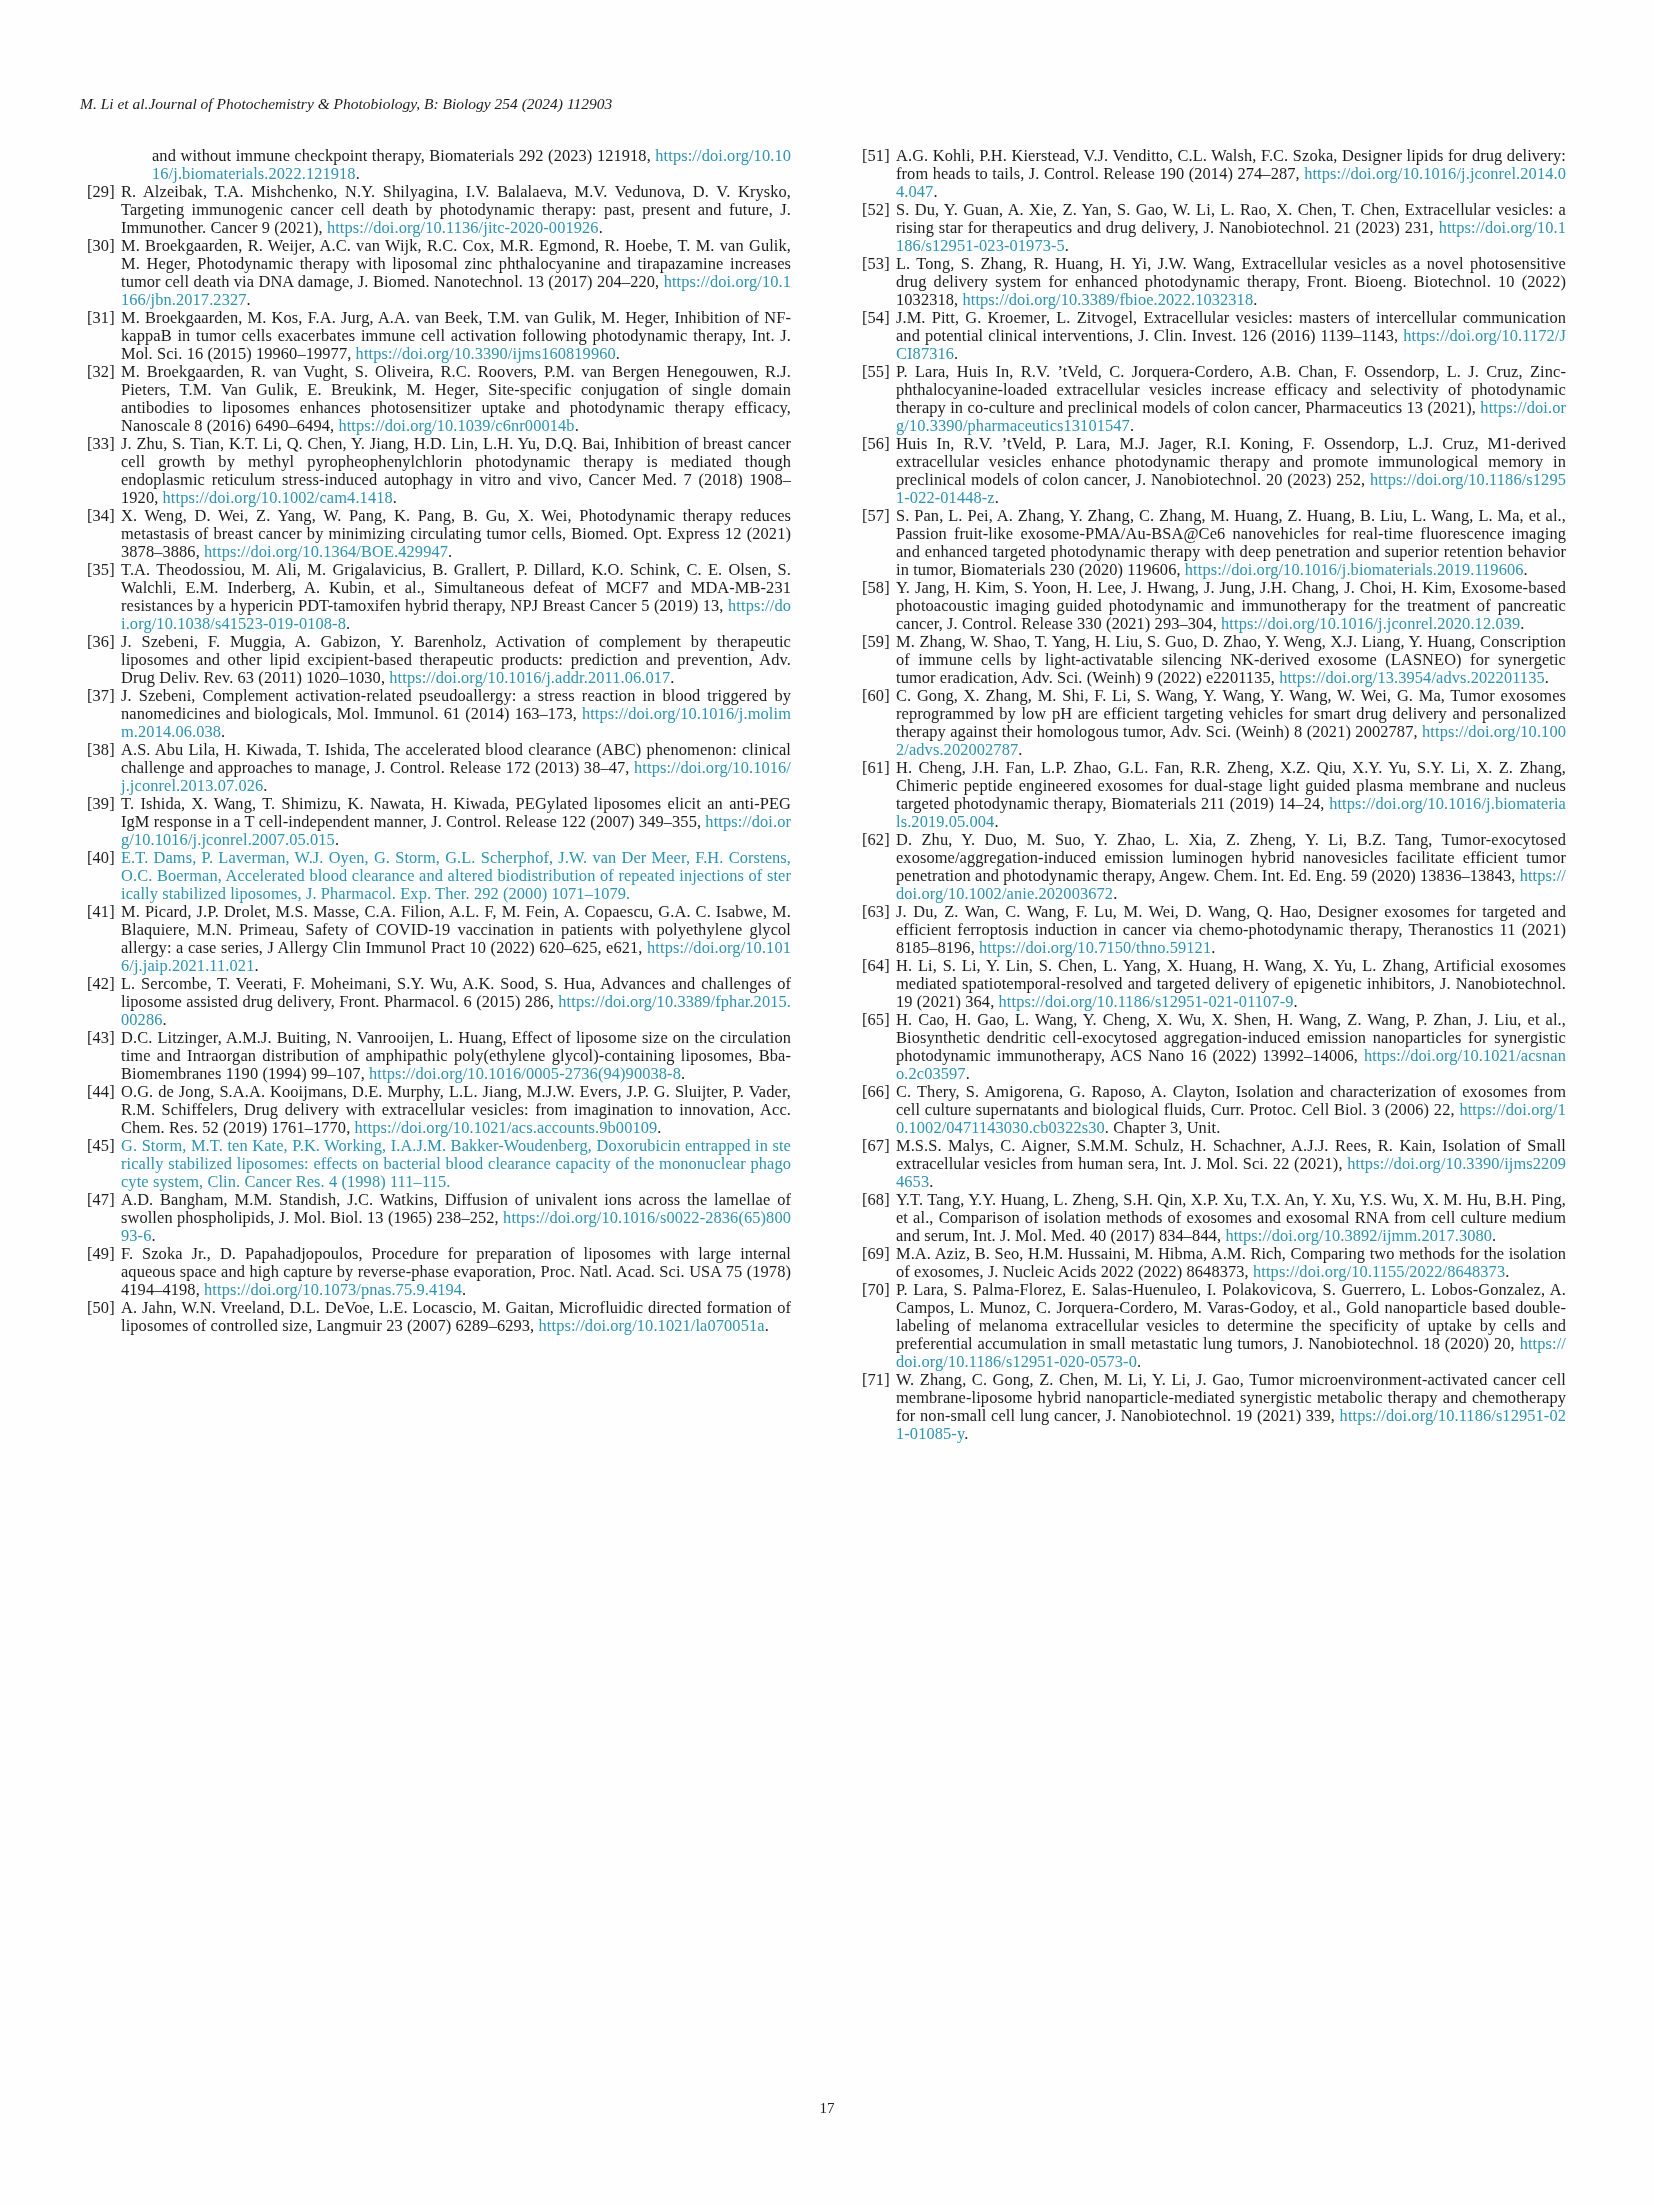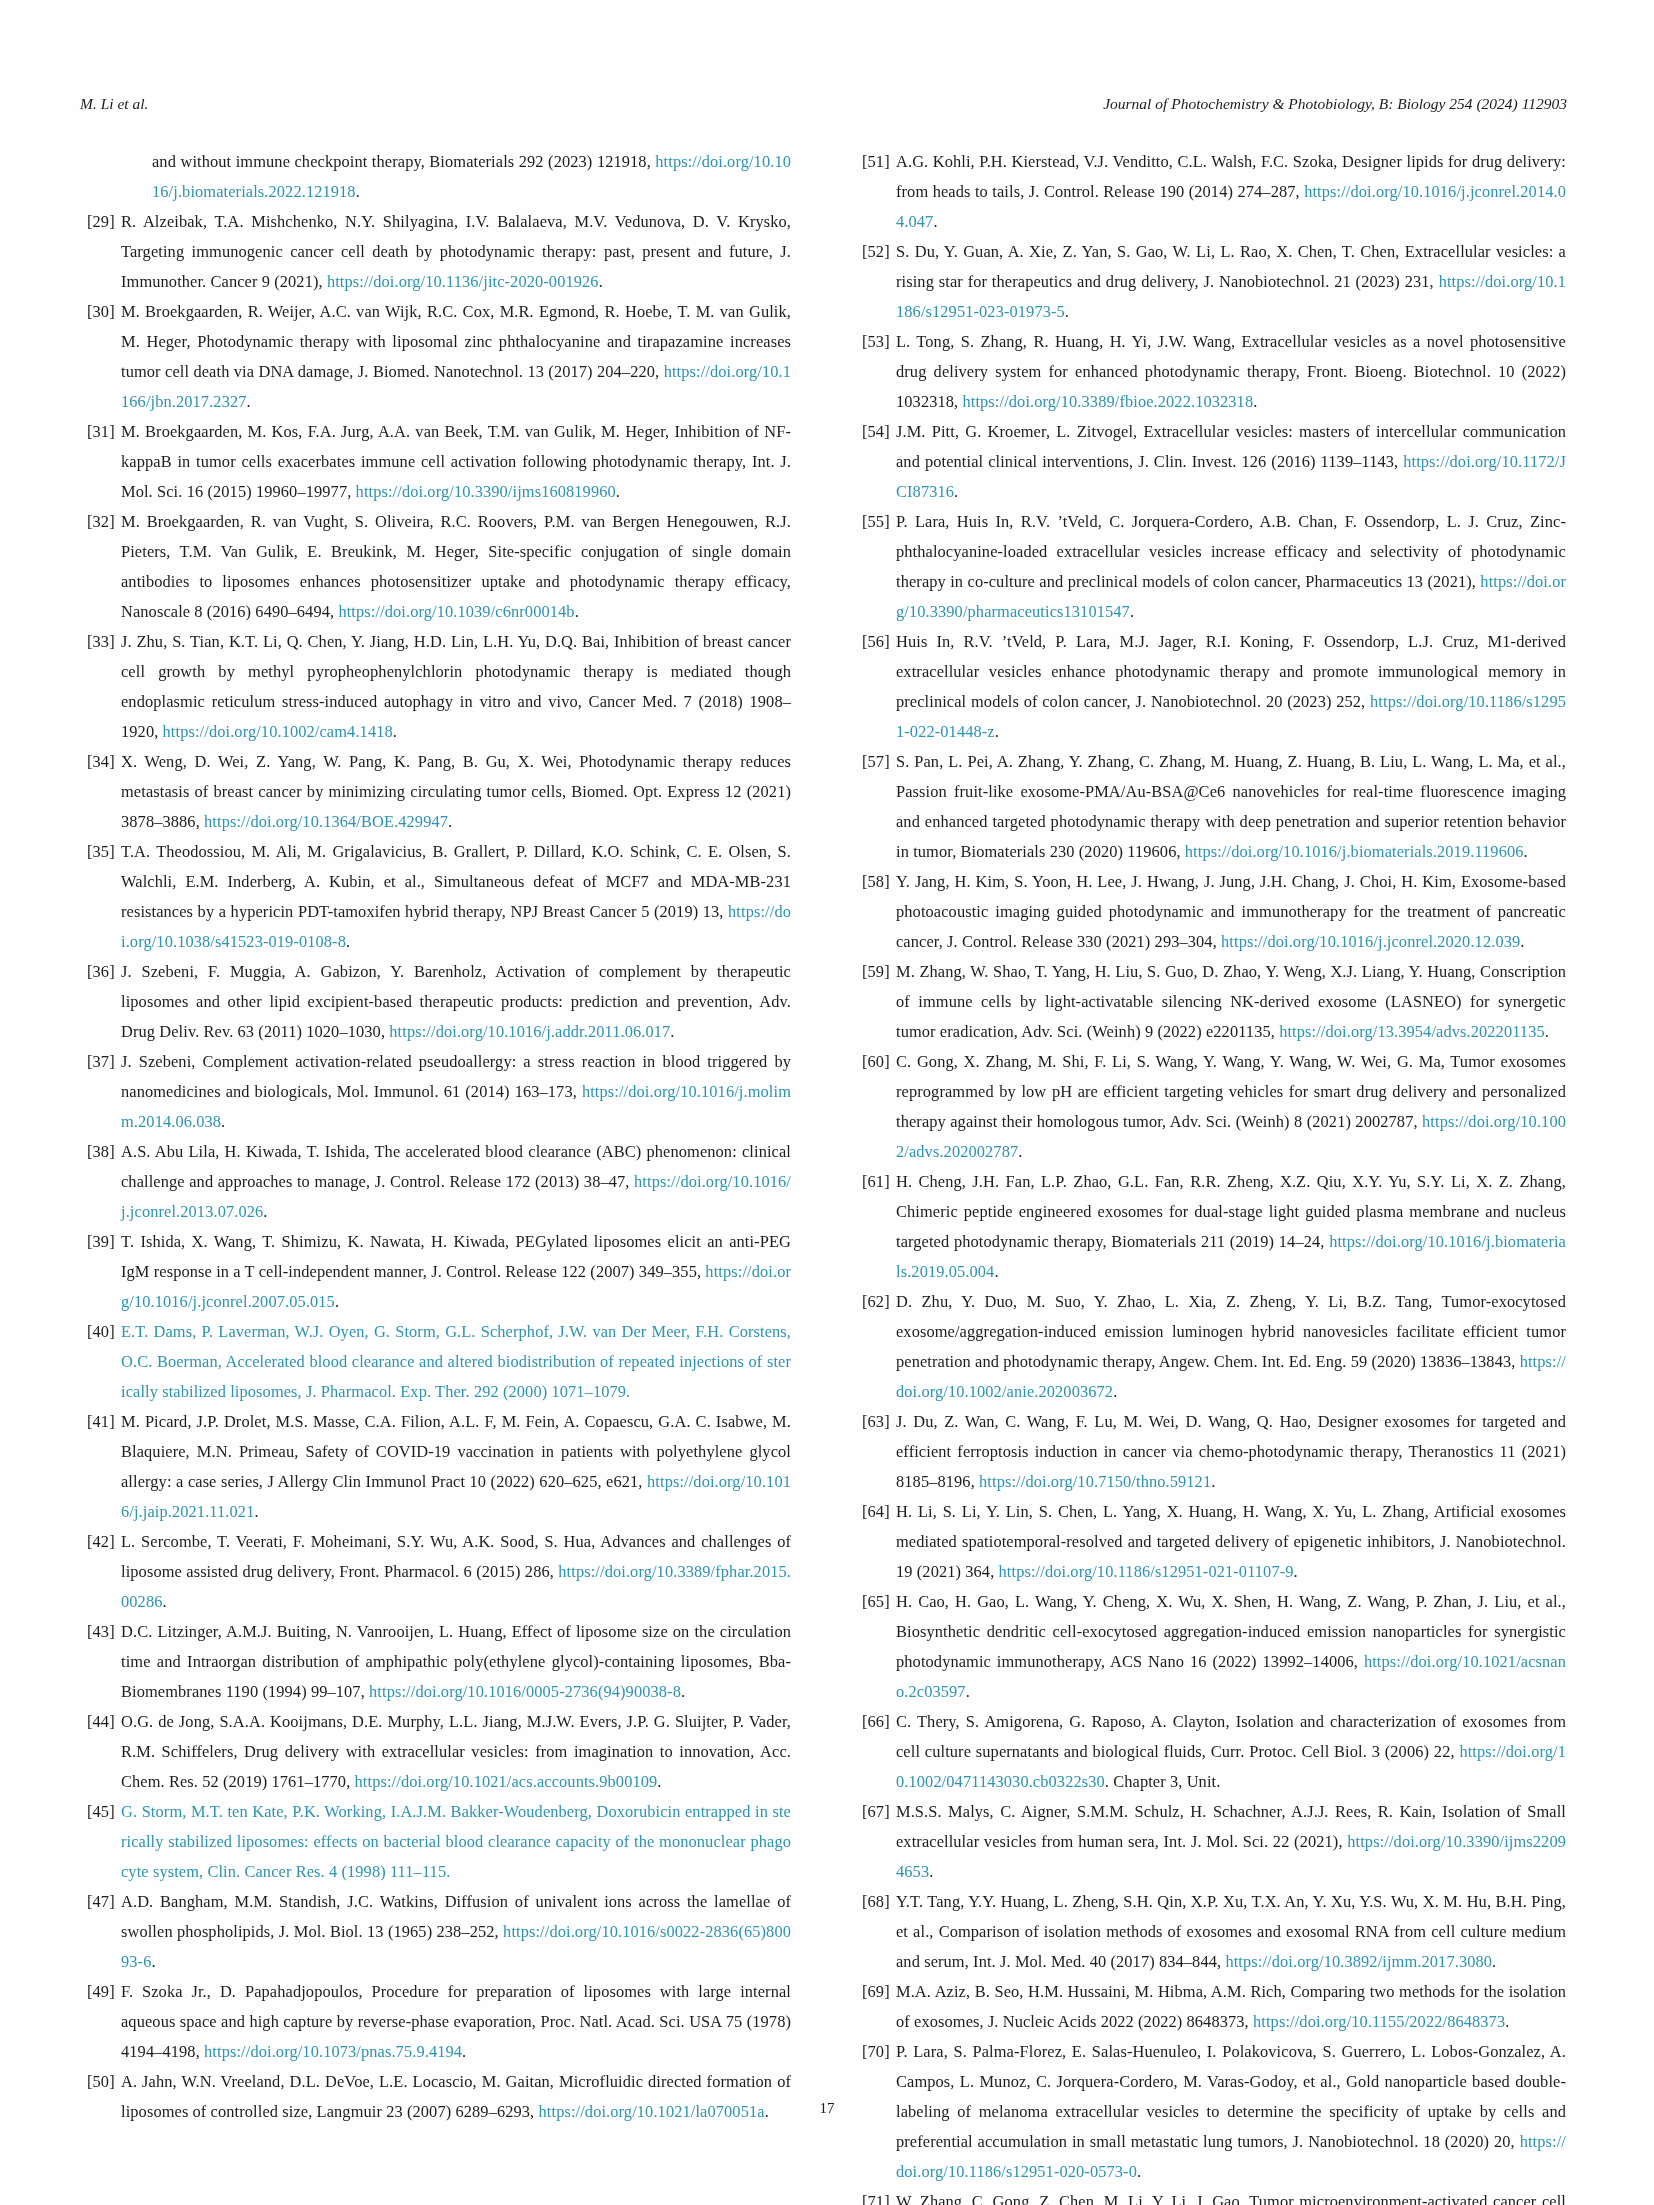--- a/index.html
+++ b/index.html
@@ -1,19 +1,19 @@
 <!DOCTYPE html>
 <html style="--link: #2e93b0;"><head>
 <meta charset="utf-8">
 <style>
   html,body{margin:0;padding:0;background:#ffffff;}
   body{width:1654px;height:2205px;position:relative;font-family:"Liberation Serif",serif;color:#1c1c1c;}
   .page{position:absolute;inset:0;background:#fefefe;}
-  .pg-header{position:absolute;top:95px;left:80px;width:1487px;display:flex;justify-content:space-between;font-style:italic;font-size:15.5px;line-height:18px;}
-  .col{position:absolute;top:147px;width:704px;font-size:16.4px;line-height:30px;letter-spacing:0.1px;}
+  .pg-header{position:absolute;top:95px;left:80px;width:1487px;display:flex;font-style:italic;font-size:15.5px;line-height:18px;}
+  .col{position:absolute;top:147px;width:704px;font-size:16.4px;line-height:18px;letter-spacing:0.1px;}
   #col-left{left:87px;}
   #col-right{left:862px;}
   .carry{margin-left:65px;text-align:justify;}
   .ref{display:flex;}
   .ref .num{flex:0 0 34px;width:34px;}
   .ref .bd{flex:1;text-align:justify;}
   .lnk{color:var(--link,#2e93b0);word-break:break-all;}
   .txt{color:inherit;}
   .pg-footer{position:absolute;top:2100px;left:0;width:1654px;text-align:center;font-size:15px;}
 </style>

